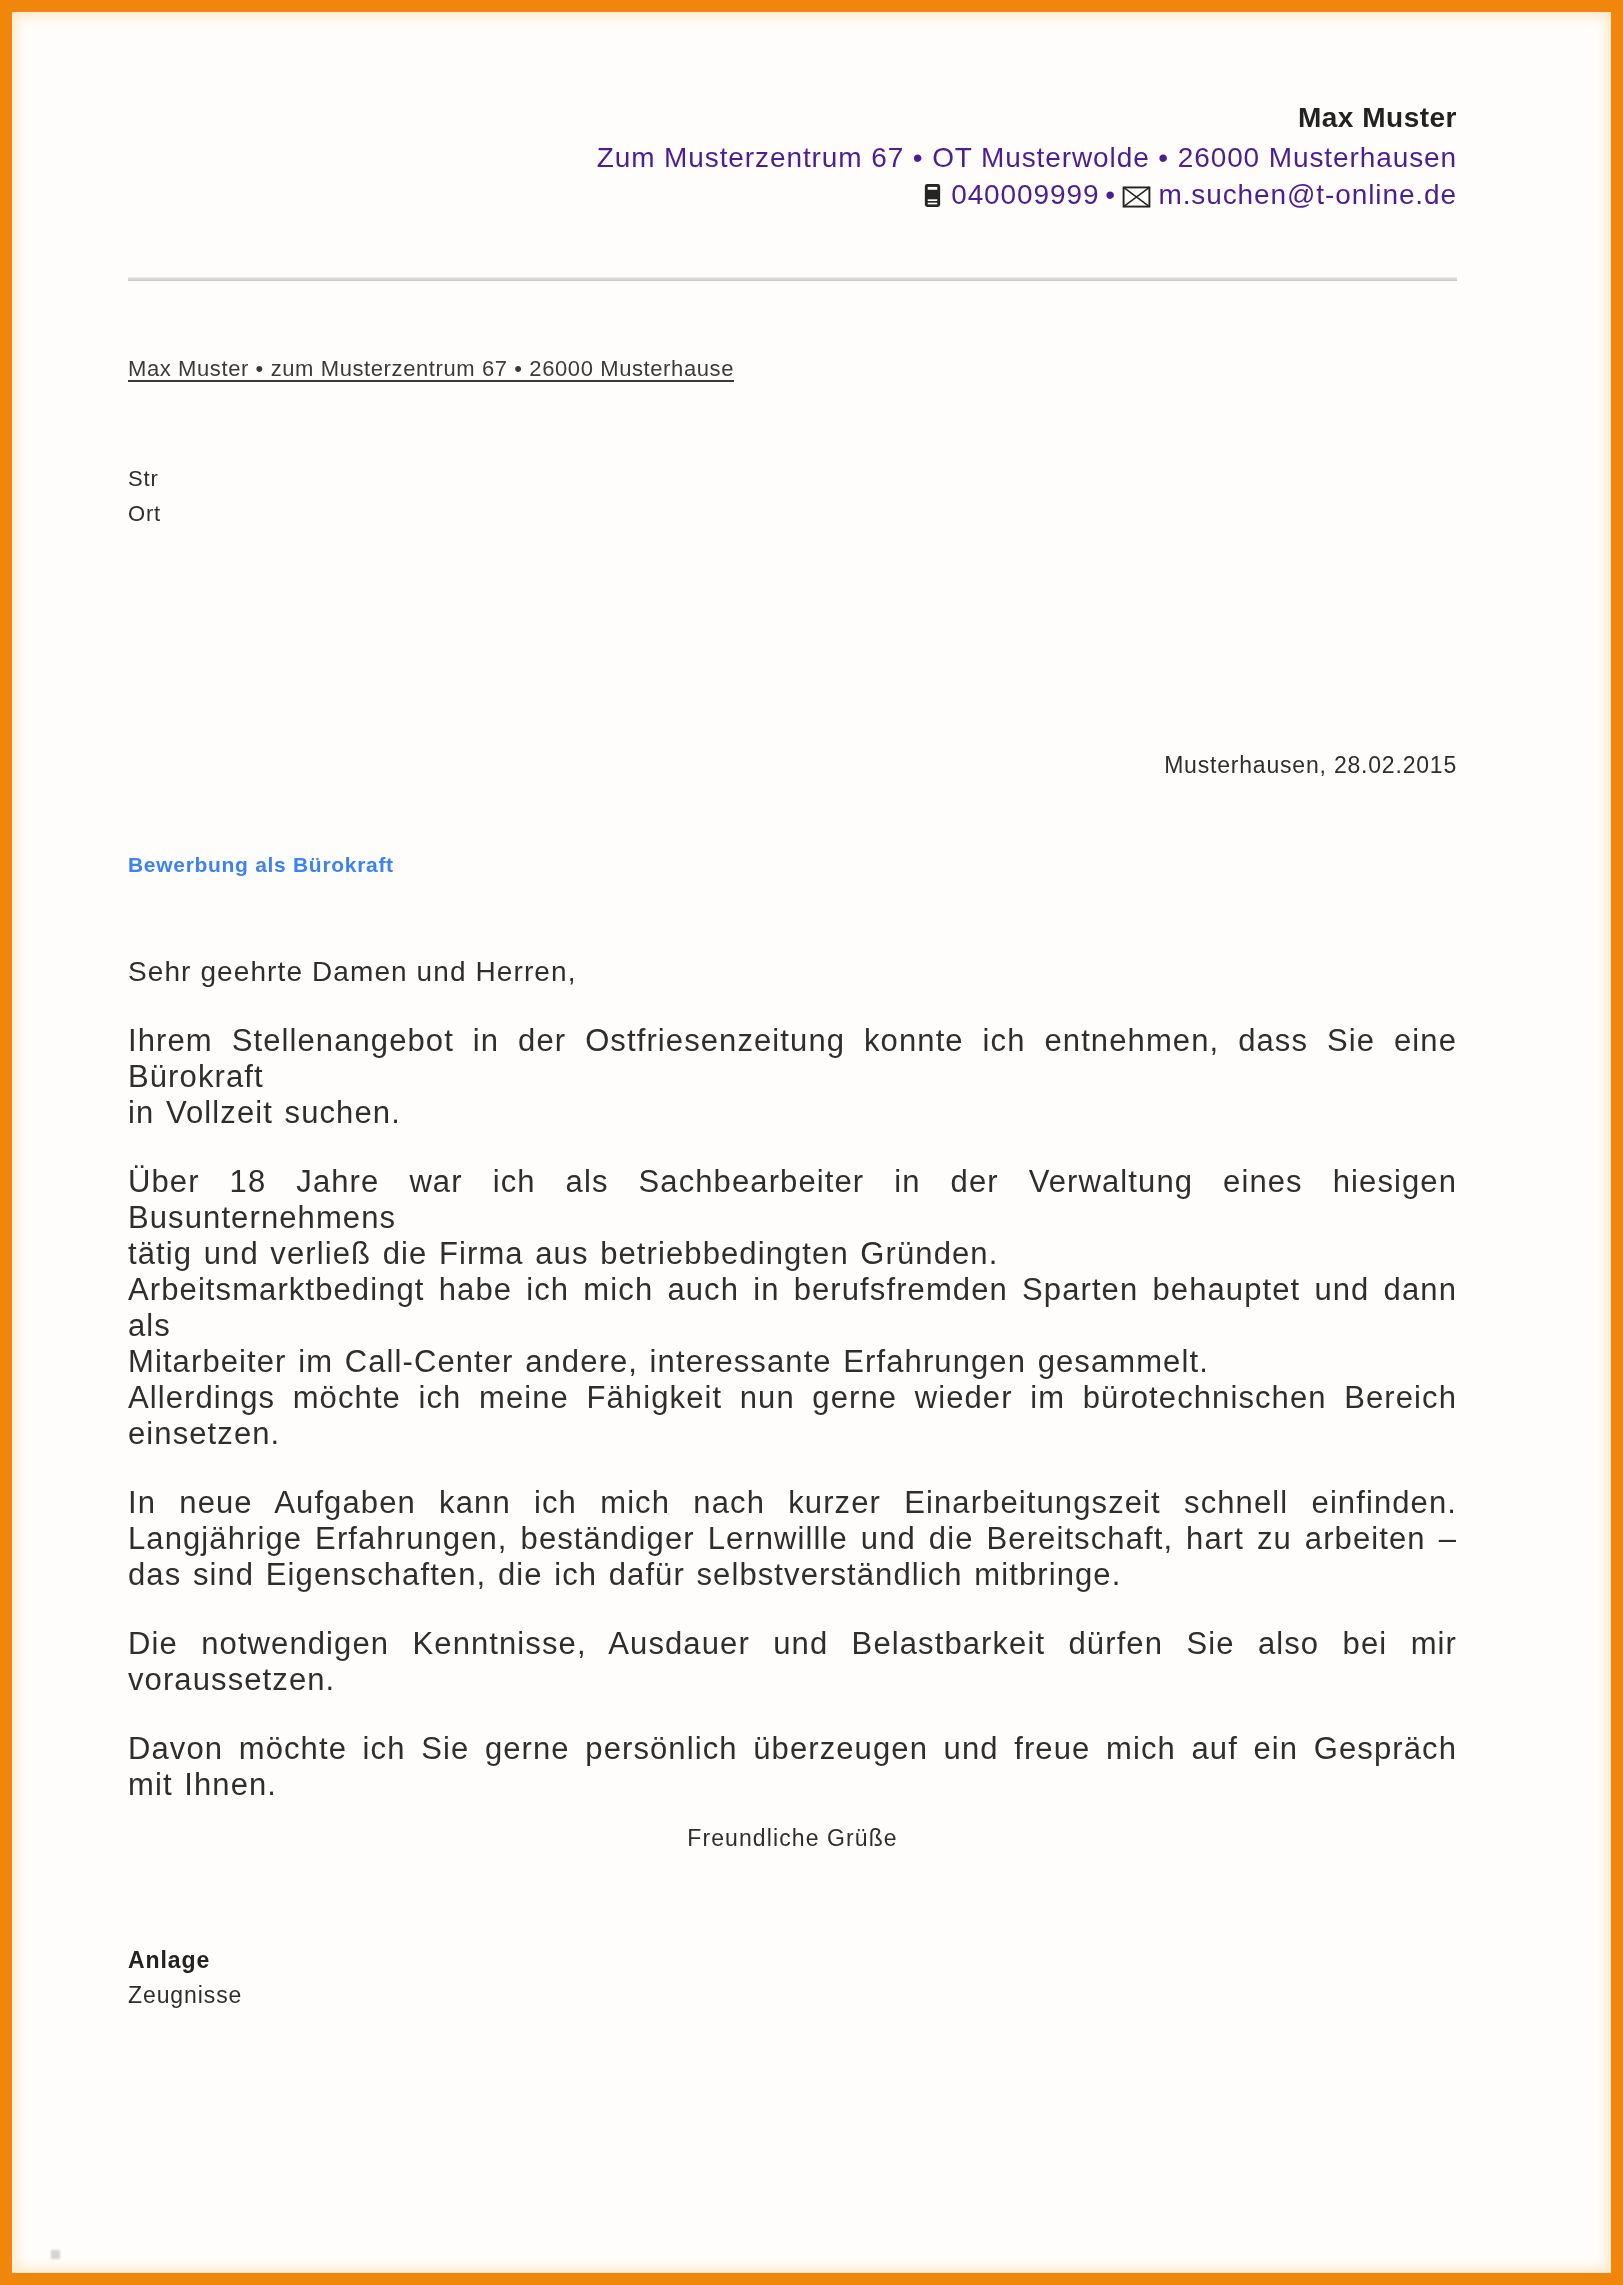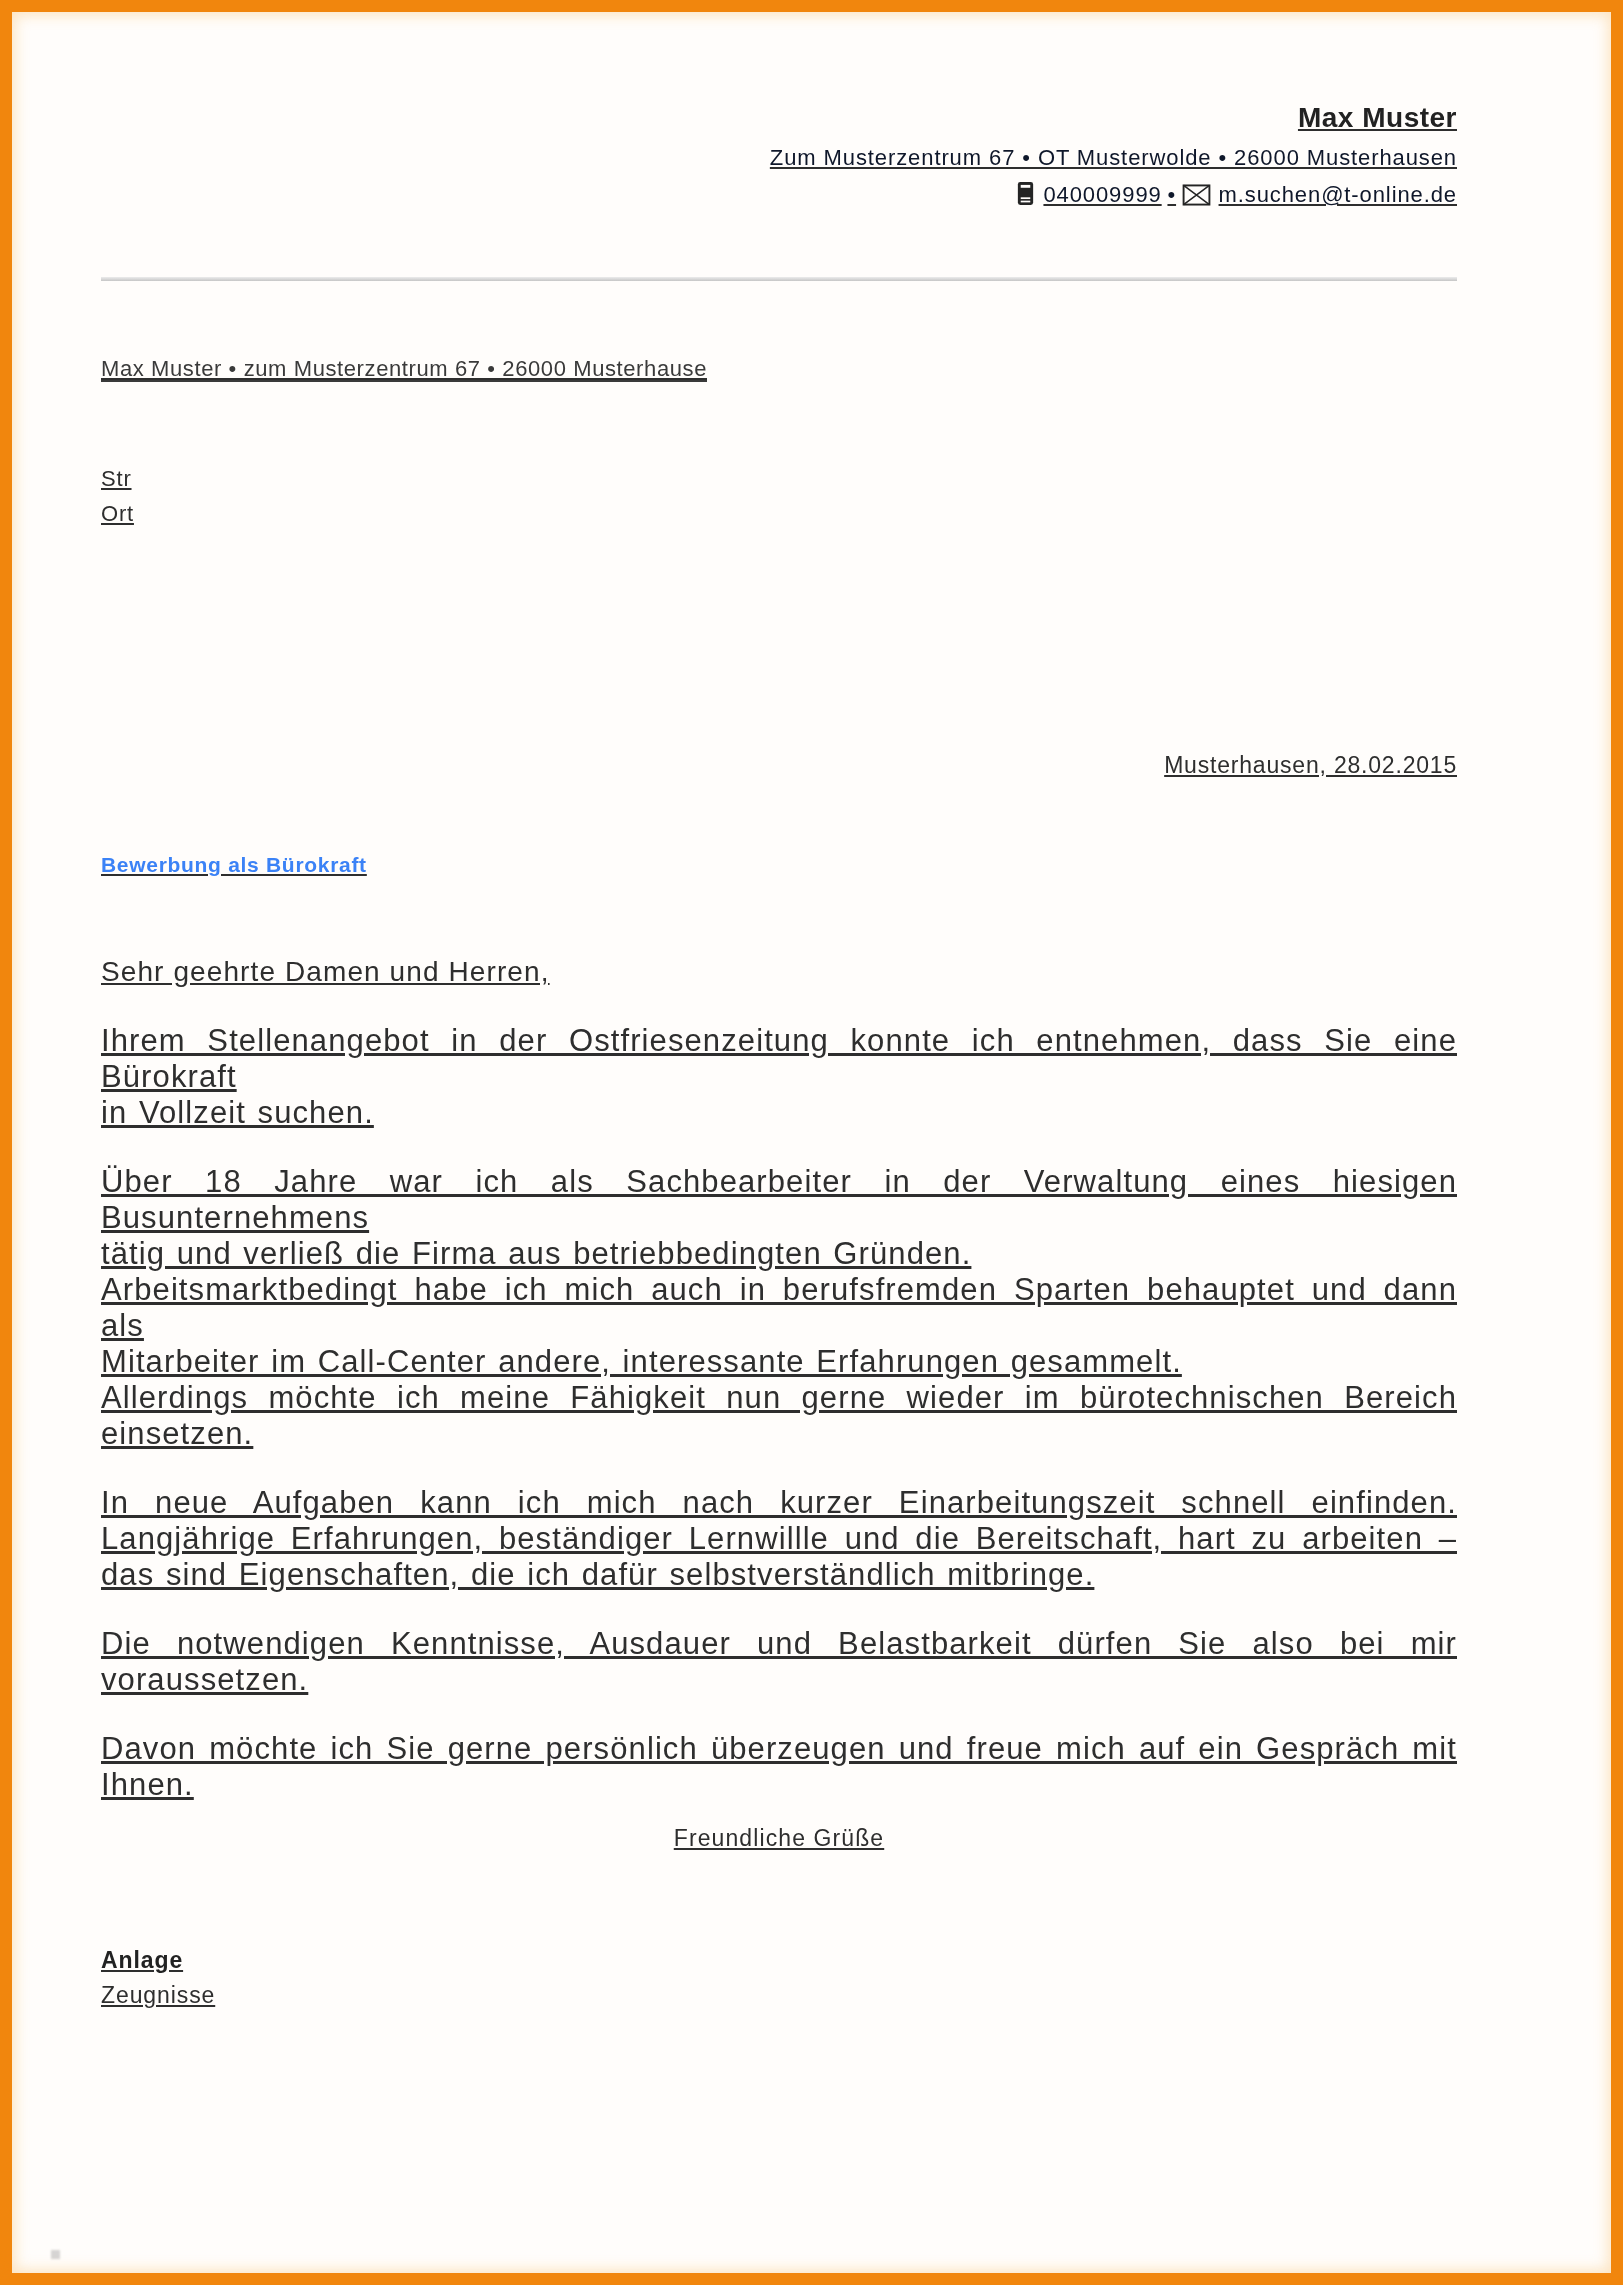--- a/index.html
+++ b/index.html
@@ -19,41 +19,40 @@
     inset: 0;
     box-sizing: border-box;
     border: 12.6px solid #f1860d;
     background: #fffdfb;
     box-shadow: inset 0 0 13.5px 2.9px rgba(247, 180, 80, 0.35);
   }
   .content {
     position: relative;
     box-sizing: border-box;
     height: 100%;
-    padding: 0 154px 0 89px;
+    padding: 0 154px 0 116px;
     overflow: hidden;
-    text-decoration: underline;
   }
   
   .header-block {
     margin-top: 85px;
     text-align: right;
   }
   .sender-name {
     font-size: 28px;
     font-weight: 700;
     line-height: 42px;
     color: #222;
     letter-spacing: 0.5px;
   }
   .contact-line {
-    font-size: 22px;
+    font-size: 28px;
     line-height: 37px;
     letter-spacing: 0.9px;
-    color: #0f172a;
+    color: #4c1d95;
   }
   .icon {
     display: inline-block;
     vertical-align: -3.9px;
     margin-right: 7.7px;
   }
   .sep-dot { padding: 0 5.8px; }
   
   .rule {
     margin-top: 60px;

